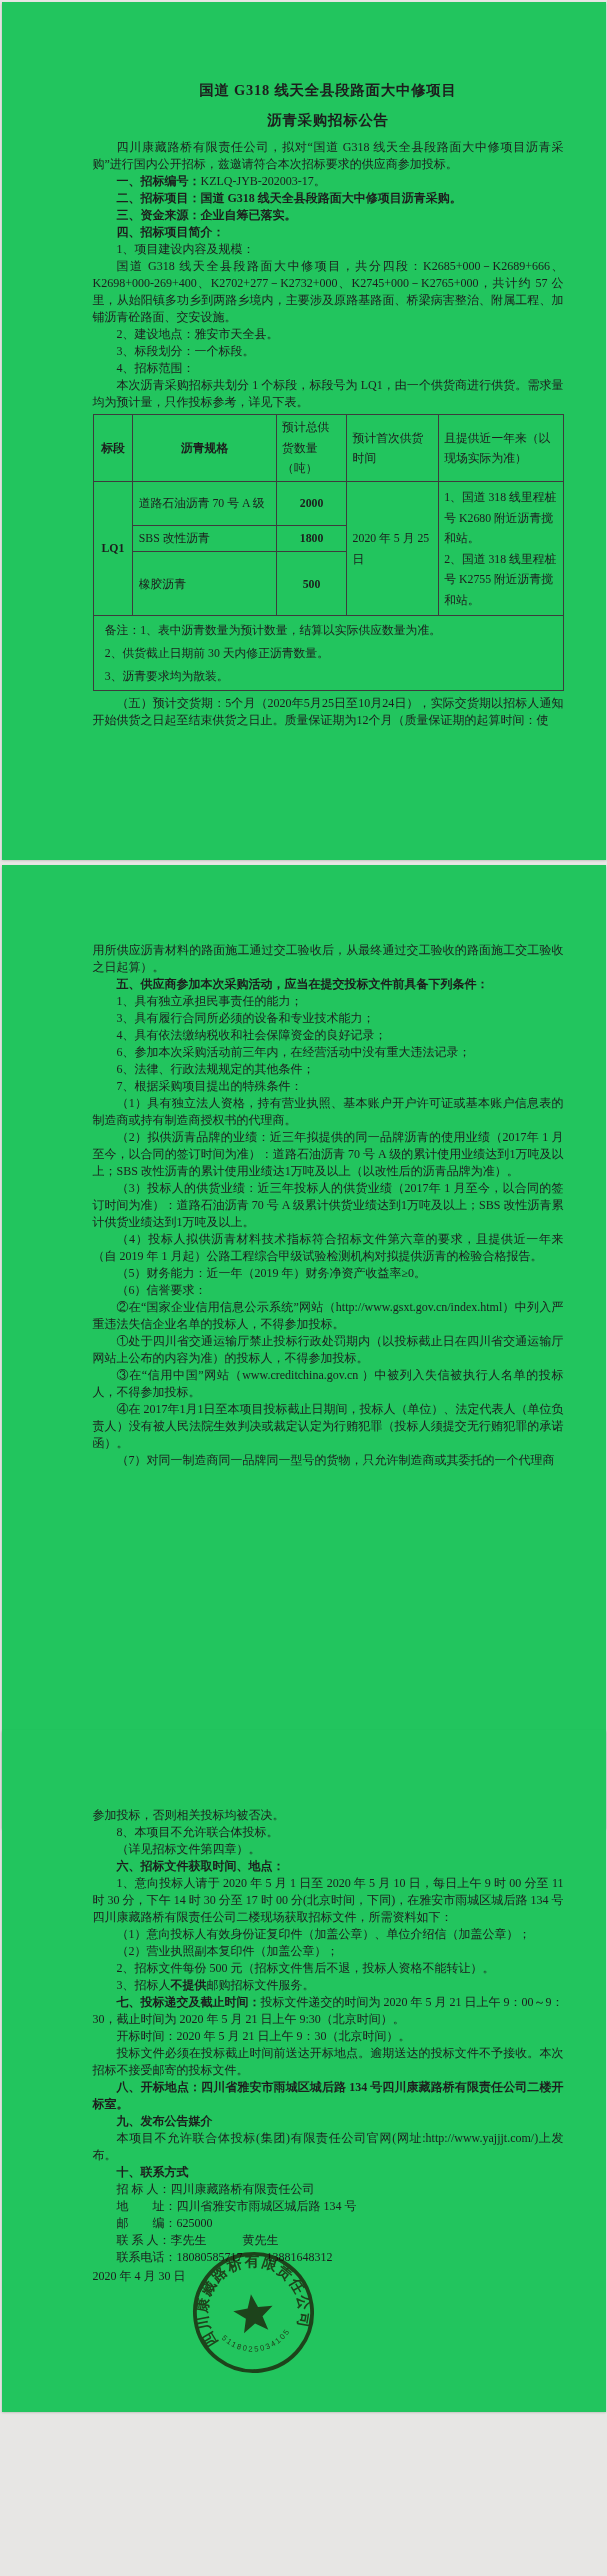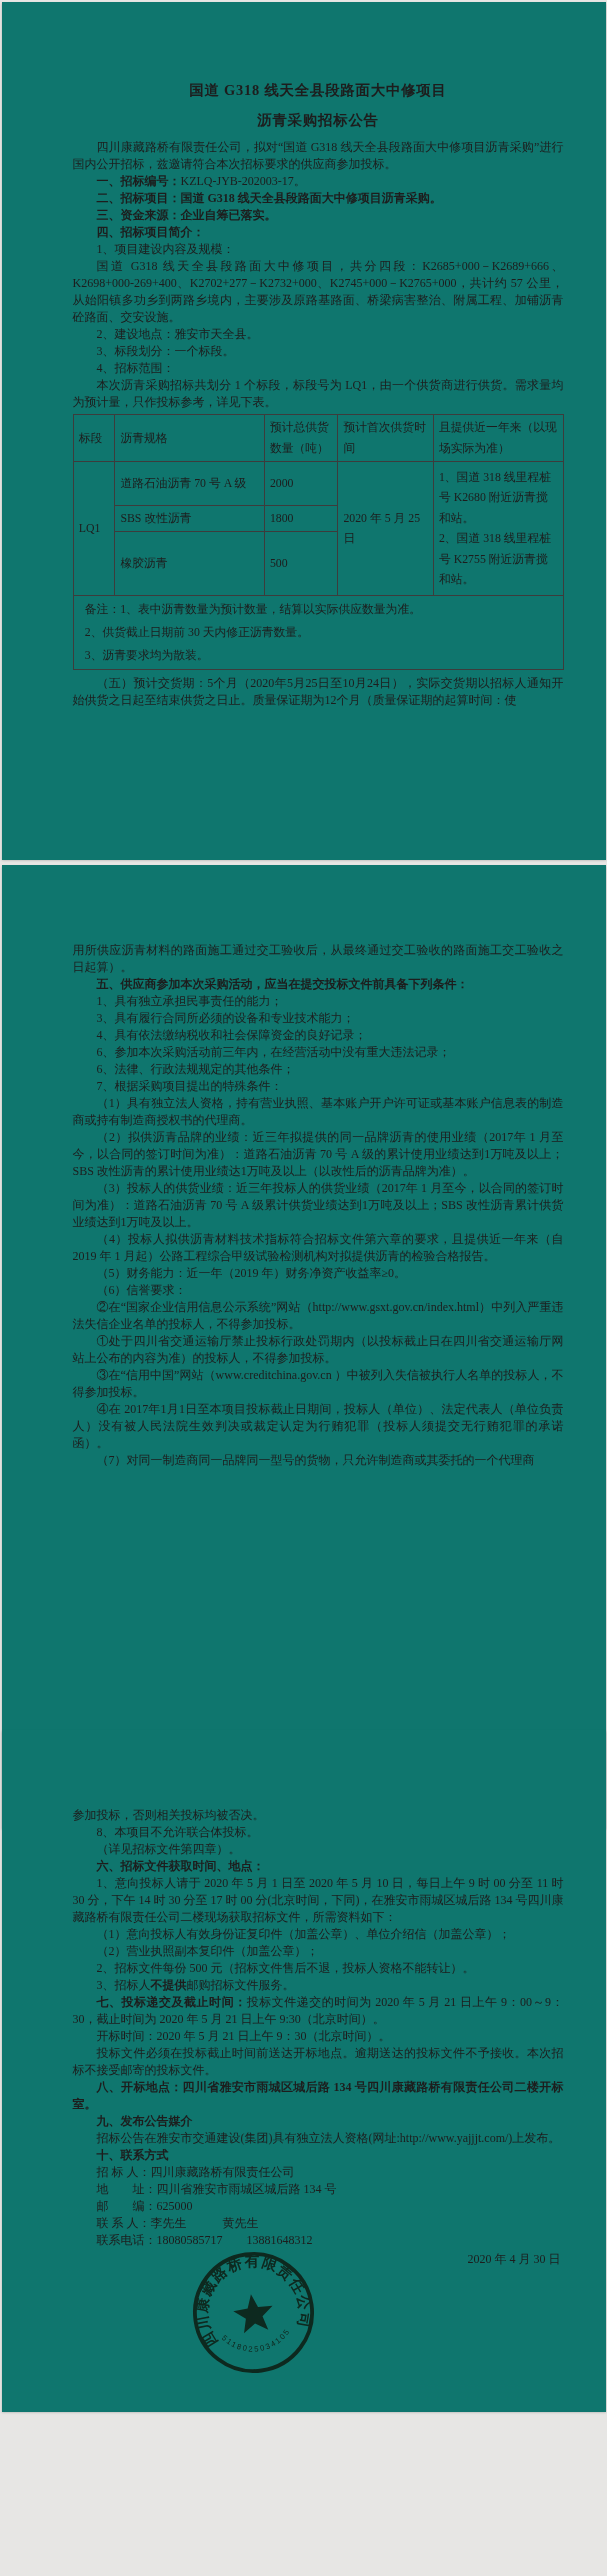--- a/index.html
+++ b/index.html
@@ -6,23 +6,24 @@
   html,body { margin:0; padding:0; }
   body {
     width:607px; height:2576px;
     background:#e7e6e4;
     font-family:"Liberation Serif","DejaVu Serif",serif;
     color:#1d1d1d;
     position:relative;
   }
   .page {
     position:absolute; left:1.5px; width:604px;
-    background:#0f766e;
+    background:#22c55e;
     box-shadow:0 0.8px 2.3px rgba(0,0,0,.22);
     overflow:hidden;
+    padding-left:20px;
   }
   #page1 { top:1.5px;    height:858px; }
   #page2 { top:865px; height:964px; }
   #page3 { top:1730px; height:682px; }
 
   .content { padding:0 42px 0 71px; }
 
   .p {
     margin:0; font-size:12px; line-height:17px;
     text-align:justify; text-justify:inter-ideograph;
@@ -38,27 +39,27 @@
 
   table.lq {
     width:100%; border-collapse:collapse; margin-top:3px;
     font-size:11.8px;
   }
   table.lq td {
     border:0.8px solid #3c3c3c; padding:2.3px 5.3px;
     line-height:20.5px; vertical-align:middle;
     text-align:left;
   }
-  table.lq td.c { text-align:left; }
+  table.lq td.c { text-align:center;font-weight:bold; }
   .notes-cell div { line-height:23px;margin-left:6px; }
   .notes-2 { margin-left:3em; }
   .notes-3 { margin-left:3.5em; }
 
   .contact-line { margin-left:2em; white-space:pre-wrap; }
-  .date-line { text-align:right; margin-top:1.5px; padding-right:3px; }
+  .date-line { margin-top:1.5px; padding-right:3px; }
 
   .stamp {
     position:absolute; left:186px; top:517px;
     width:131px; height:131px;
     transform:rotate(-8deg);
     opacity:.88; mix-blend-mode:multiply;
     pointer-events:none;
   }
 </style>
 </head>
@@ -163,21 +164,21 @@
     <p class="p ind">1、意向投标人请于 2020 年 5 月 1 日至 2020 年 5 月 10 日，每日上午 9 时 00 分至 11 时 30 分，下午 14 时 30 分至 17 时 00 分(北京时间，下同)，在雅安市雨城区城后路 134 号四川康藏路桥有限责任公司二楼现场获取招标文件，所需资料如下：</p>
     <p class="p ind">（1）意向投标人有效身份证复印件（加盖公章）、单位介绍信（加盖公章）；</p>
     <p class="p ind">（2）营业执照副本复印件（加盖公章）；</p>
     <p class="p ind">2、招标文件每份 500 元（招标文件售后不退，投标人资格不能转让）。</p>
     <p class="p ind"><span>3、招标人</span><span class="bold">不提供</span><span>邮购招标文件服务。</span></p>
     <p class="p ind"><span class="bold">七、投标递交及截止时间：</span><span>投标文件递交的时间为 2020 年 5 月 21 日上午 9：00～9：30，截止时间为 2020 年 5 月 21 日上午 9:30（北京时间）。</span></p>
     <p class="p ind">开标时间：2020 年 5 月 21 日上午 9：30（北京时间）。</p>
     <p class="p ind">投标文件必须在投标截止时间前送达开标地点。逾期送达的投标文件不予接收。本次招标不接受邮寄的投标文件。</p>
     <p class="p ind bold"><span>八、开标地点：</span><span>四川省雅安市雨城区城后路 134 号四川康藏路桥有限责任公司二楼开标室。</span></p>
     <p class="p ind bold">九、发布公告媒介</p>
-    <p class="p ind">招标公告在雅安市交通建设(集团)具有独立法人资格(网址:http://www.yajjjt.com/)上发布。</p>
+    <p class="p ind">本项目不允许联合体投标(集团)有限责任公司官网(网址:http://www.yajjjt.com/)上发布。</p>
     <p class="p ind bold">十、联系方式</p>
     <p class="p contact-line"><span>招 标 人：</span><span>四川康藏路桥有限责任公司</span></p>
     <p class="p contact-line"><span>地　　址：</span><span>四川省雅安市雨城区城后路 134 号</span></p>
     <p class="p contact-line"><span>邮　　编：</span><span>625000</span></p>
     <p class="p contact-line"><span>联 系 人：</span><span>李先生　　　黄先生</span></p>
     <p class="p contact-line"><span>联系电话：</span><span>18080585717　　13881648312</span></p>
     <p class="p date-line">2020 年 4 月 30 日</p>
   </div>
 
   <svg class="stamp" viewBox="0 0 170 170" xmlns="http://www.w3.org/2000/svg">

